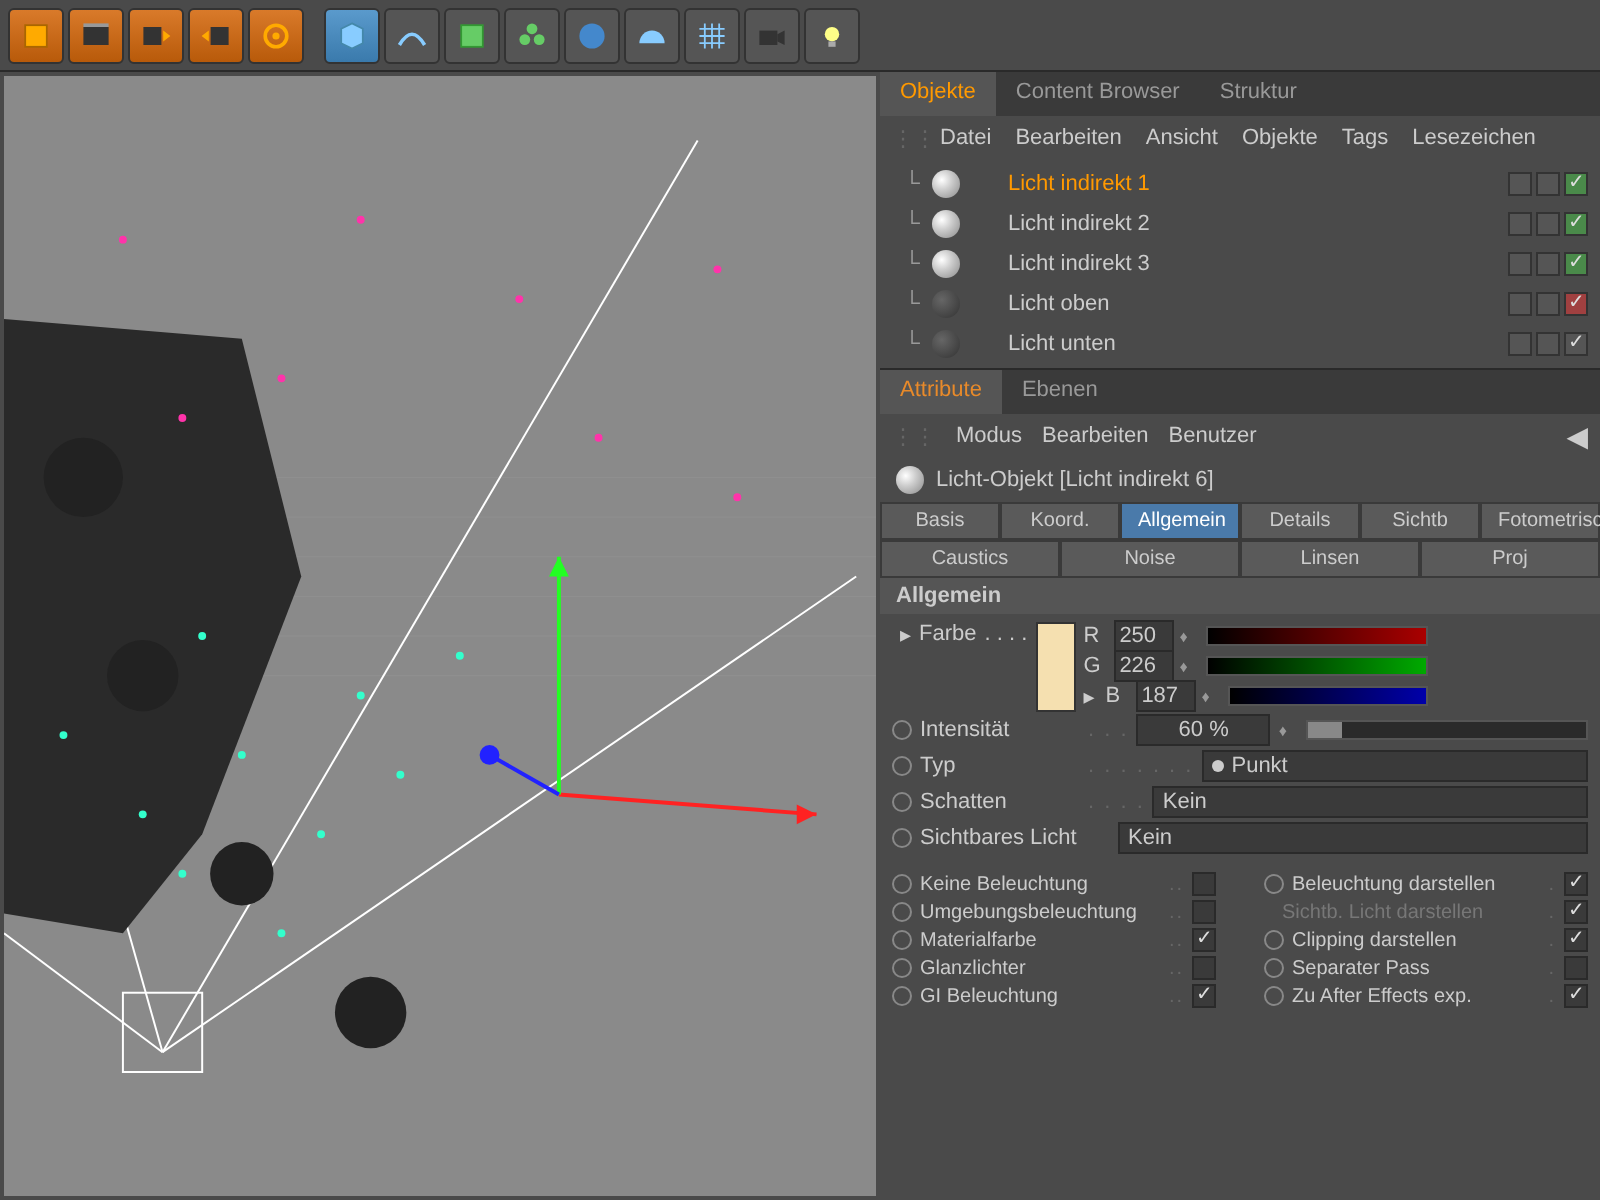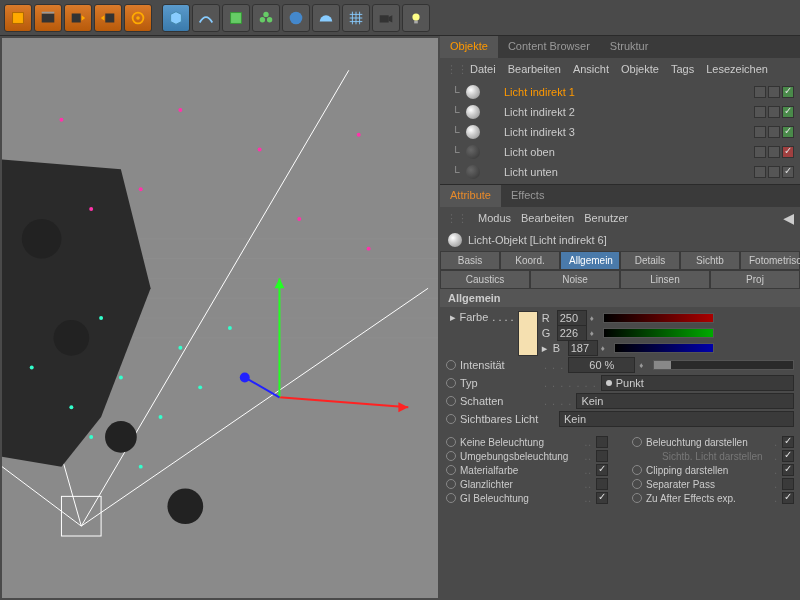--- a/index.html
+++ b/index.html
@@ -306,21 +306,21 @@
             <div class="toggle"></div>
             <div class="toggle"></div>
             <div class="toggle  check"></div>
           </div>
         </div>
       </div>
 
     <div class="attr-section">
       <div class="panel-tabs">
         <div class="panel-tab orange active">Attribute</div>
-        <div class="panel-tab">Effects</div>
+        <div class="panel-tab">Ebenen</div>
       </div>
       <div class="attr-bar">
         <span class="grip">⋮⋮</span>
         <span class="menu-item">Modus</span>
         <span class="menu-item">Bearbeiten</span>
         <span class="menu-item">Benutzer</span>
         <span class="arrow-left">◀</span>
       </div>
       <div class="obj-header">
         <div class="bulb-icon"></div>
@@ -420,21 +420,21 @@
             <span class="dots">.</span>
             <div class="checkbox checked"></div>
           </div>
           <div class="check-row">
             <div class="radio"></div>
             <span class="label">Umgebungsbeleuchtung</span>
             <span class="dots">..</span>
             <div class="checkbox "></div>
           </div>
           <div class="check-row">
-            <span class="label dim" style="margin-left:30px">Sichtb. Licht darstellen</span>
+            <span class="label dim" style="margin-left:9px">Sichtb. Licht darstellen</span>
             <span class="dots">.</span>
             <div class="checkbox checked"></div>
           </div>
           <div class="check-row">
             <div class="radio"></div>
             <span class="label">Materialfarbe</span>
             <span class="dots">..</span>
             <div class="checkbox checked"></div>
           </div>
           <div class="check-row">

